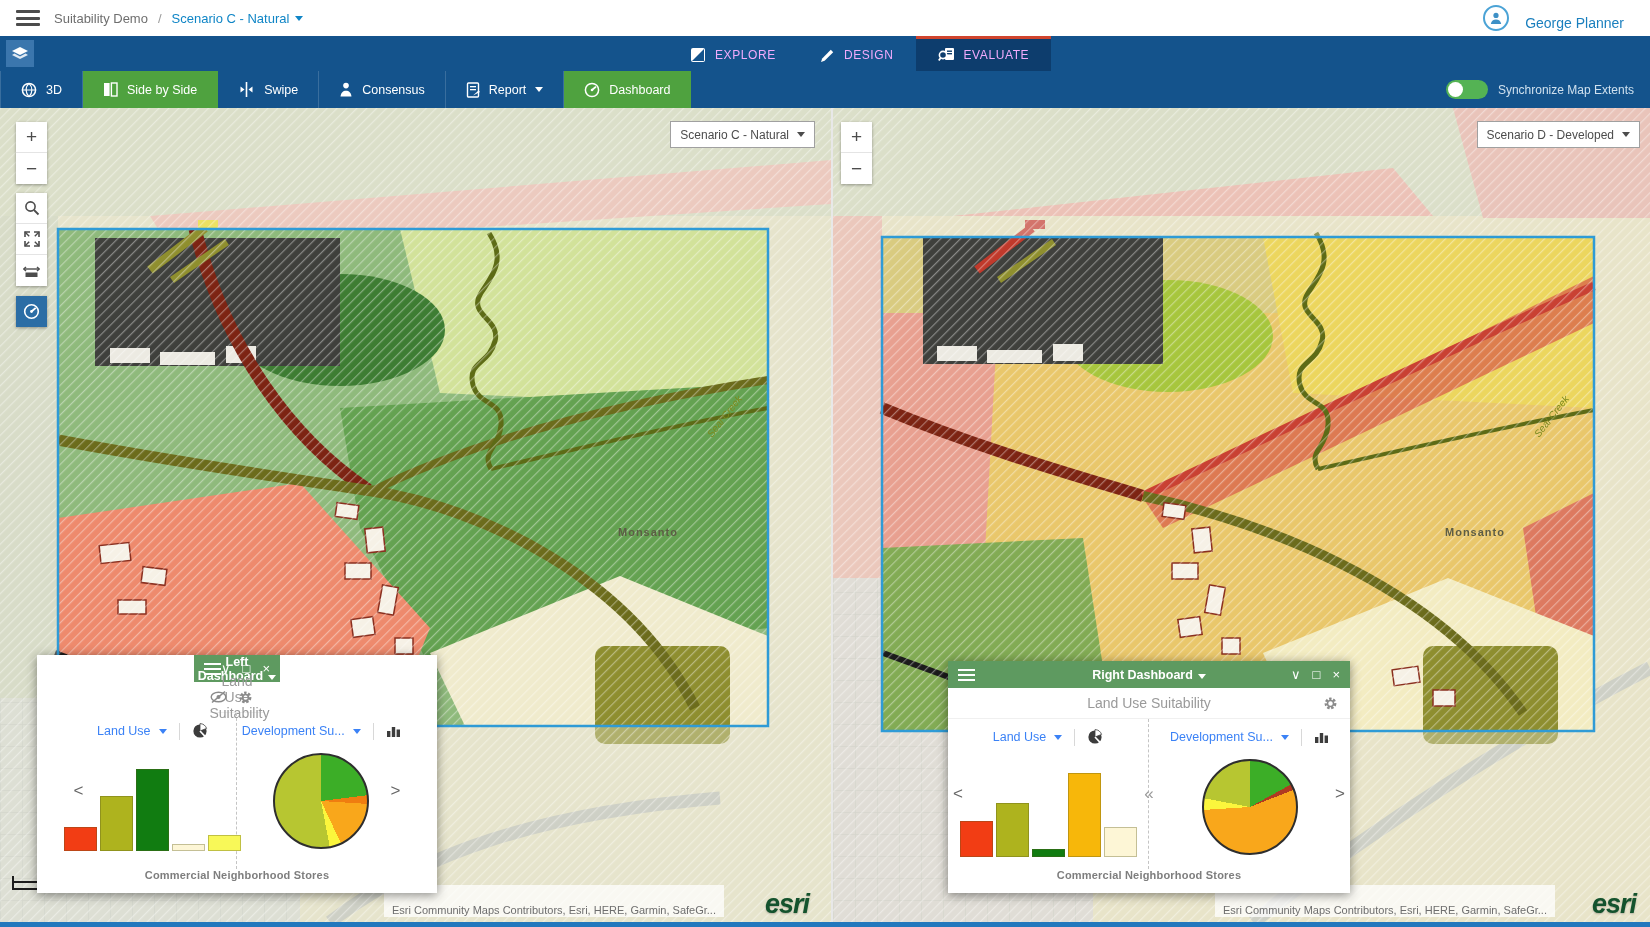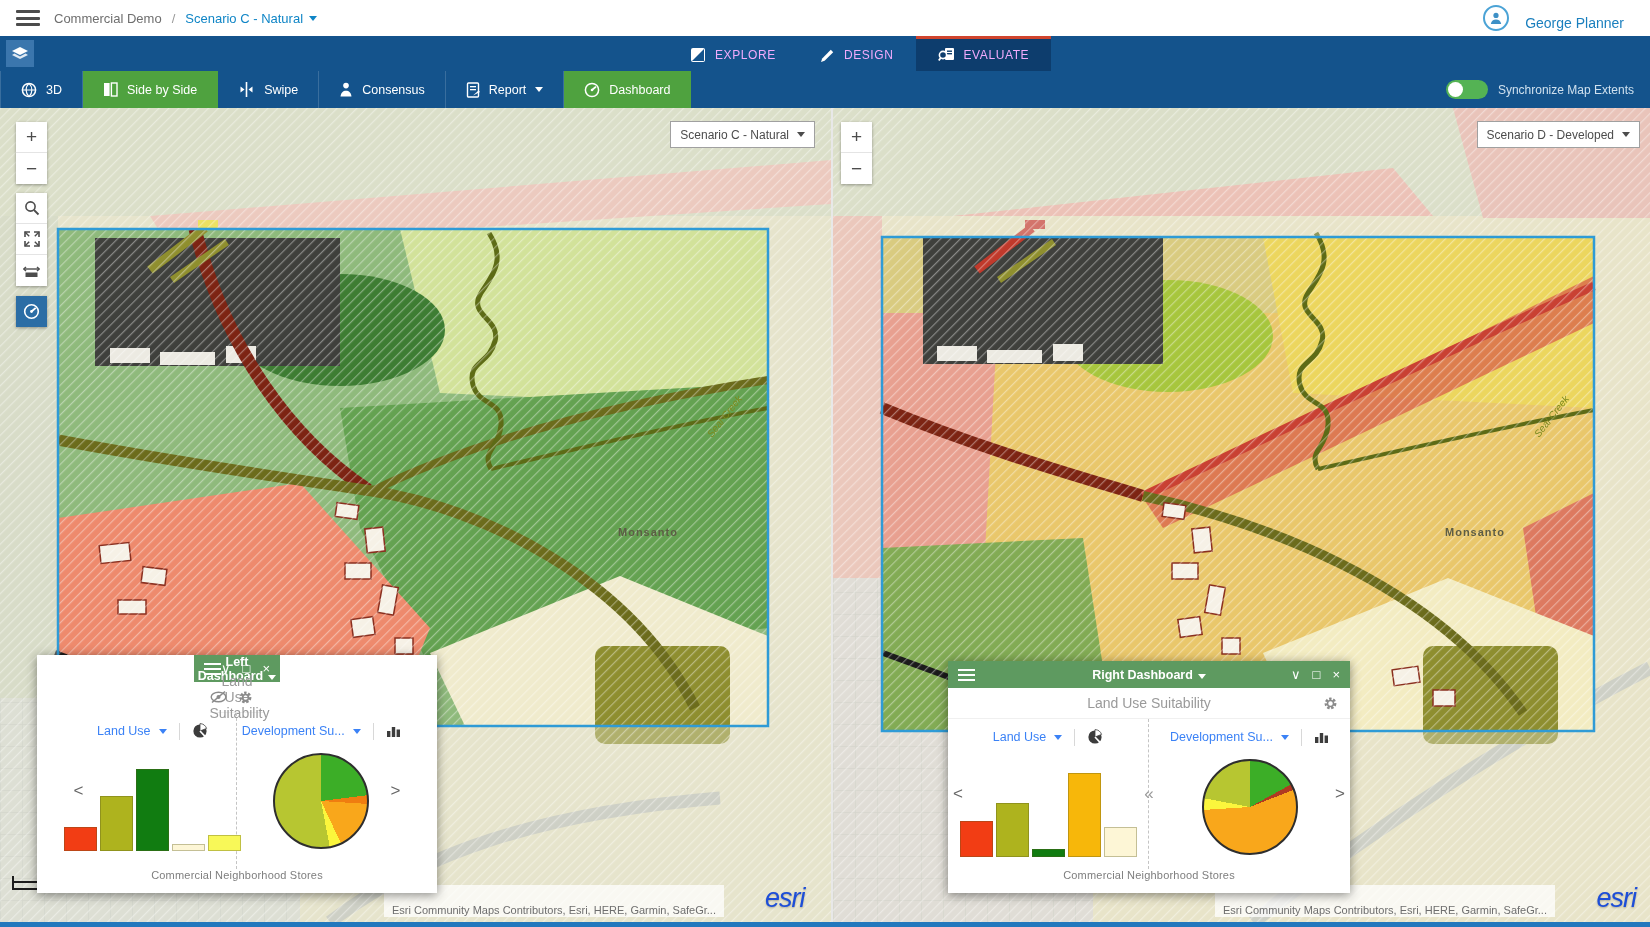--- a/index.html
+++ b/index.html
@@ -43,21 +43,21 @@
   .map-divider { position:absolute; top:108px; left:831px; width:2px; height:814px; background:#e8e8e8; z-index:30; }
   .bottom-strip { position:absolute; left:0; bottom:0; width:100%; height:5px; background:#2278bd; z-index:50; }
 
   .map-ctrl { position:absolute; background:#fff; box-shadow:0 1px 3px rgba(0,0,0,0.35); z-index:20; }
   .map-btn { width:31px; height:31px; display:flex; align-items:center; justify-content:center; font-size:19px; color:#4c4c4c; cursor:pointer; border-bottom:1px solid #e4e4e4; }
   .map-btn:last-child { border-bottom:none; }
   .map-btn.blue { background:#2b6da5; color:#fff; }
   .scenario-select { position:absolute; top:13px; height:27px; background:#fff; border:1px solid #a0a0a0; display:flex; align-items:center; gap:8px; padding:0 9px; font-size:12px; color:#4c4c4c; cursor:pointer; z-index:20; }
 
   .attribution { position:absolute; bottom:5px; height:30px; background:rgba(255,255,255,0.75); color:#6e6e6e; font-size:11px; line-height:19px; padding:16px 8px; white-space:nowrap; z-index:15; }
-  .esri-logo { position:absolute; bottom:8px; color:#1d4ed8; font-size:27px; font-weight:normal; font-style:italic; letter-spacing:-1px; text-shadow:0 1px 2px rgba(0,0,0,0.25); z-index:15; }
+  .esri-logo { position:absolute; bottom:2px; color:#14532d; font-size:27px; font-weight:bold; font-style:italic; letter-spacing:-1px; text-shadow:0 1px 2px rgba(0,0,0,0.25); z-index:15; }
 
   .scalebar { position:absolute; left:12px; bottom:30px; width:92px; height:16px; z-index:15; }
   .scalebar .bar1 { position:absolute; left:0; top:0; width:92px; height:7px; border-left:2px solid #1d1d1d; border-right:2px solid #1d1d1d; border-bottom:2px solid #1d1d1d; }
   .scalebar .bar2 { position:absolute; left:0; top:7px; width:60px; height:7px; border-left:2px solid #1d1d1d; border-right:2px solid #1d1d1d; border-bottom:2px solid #1d1d1d; }
 
   
   .dashboard { position:absolute; background:#fff; box-shadow:0 2px 10px rgba(0,0,0,0.45); z-index:25; display:flex; flex-direction:column; }
   .dash-header { height:27px; background:#5e9a60; display:flex; align-items:center; padding:0 10px; color:#fff; position:relative; }
   .dash-burger { width:17px; height:12px; display:flex; flex-direction:column; justify-content:space-between; cursor:pointer; }
   .dash-burger span { height:2px; background:#fff; }
@@ -68,40 +68,40 @@
   .dash-sub { height:31px; display:flex; align-items:center; position:relative; border-bottom:1px solid #f0f0f0; }
   .dash-sub-title { position:absolute; left:0; right:0; text-align:center; color:#9a9a9a; font-size:14px; }
   .dash-sub-icons { margin-left:auto; display:flex; gap:11px; padding-right:12px; z-index:2; }
   .dash-charts { flex:1; display:flex; position:relative; }
   .dash-widget { width:50%; display:flex; flex-direction:column; align-items:center; padding-top:4px; }
   .dash-widget.first { border-right:1px dashed #c4c4c4; }
   .widget-head { height:28px; display:flex; align-items:center; gap:8px; color:#3b82f6; font-size:12.5px; }
   .widget-head .vsep { width:1px; height:17px; background:#d8d8d8; margin:0 4px; }
   .nav-arrow { position:absolute; top:50%; transform:translateY(-50%); color:#666; font-size:17px; cursor:pointer; z-index:3; }
   .nav-arrow.mid { color:#9a9a9a; }
-  .dash-caption { height:24px; text-align:center; color:#7e7e7e; font-size:11px; font-weight:normal; letter-spacing:0.2px; }
+  .dash-caption { height:24px; text-align:center; color:#7e7e7e; font-size:11px; font-weight:bold; letter-spacing:0.2px; }
 
   .bar-chart { display:flex; align-items:flex-end; gap:3px; height:100px; margin-top:6px; }
   .bar-chart .bar { width:33px; border:1px solid rgba(90,90,30,0.35); }
   .pie-chart { width:96px; height:96px; border-radius:50%; border:2px solid #2e2e2e; margin-top:8px; }
 
   svg text { user-select:none; }
 </style>
 </head>
 <body>
 
 <div class="app">
 
   <div class="topbar">
     <div class="hamburger">
         <span></span>
         <span></span>
         <span></span>
       </div>
-    <span class="crumb-root">Commercial Demo</span>
+    <span class="crumb-root">Suitability Demo</span>
     <span class="crumb-sep">/</span>
     <span class="crumb-scenario">
       <span>Scenario C - Natural</span>
         <span class="caret-down"></span>
     </span>
     <div class="topbar-right">
       <span class="avatar">
         <svg width="14" height="14" viewBox="0 0 14 14">
             <circle cx="7" cy="4.4" r="2.6" fill="#3d90c6"></circle>
             <path d="M1.8 13c0.5-3 2.6-4.4 5.2-4.4s4.7 1.4 5.2 4.4z" fill="#3d90c6"></path>

